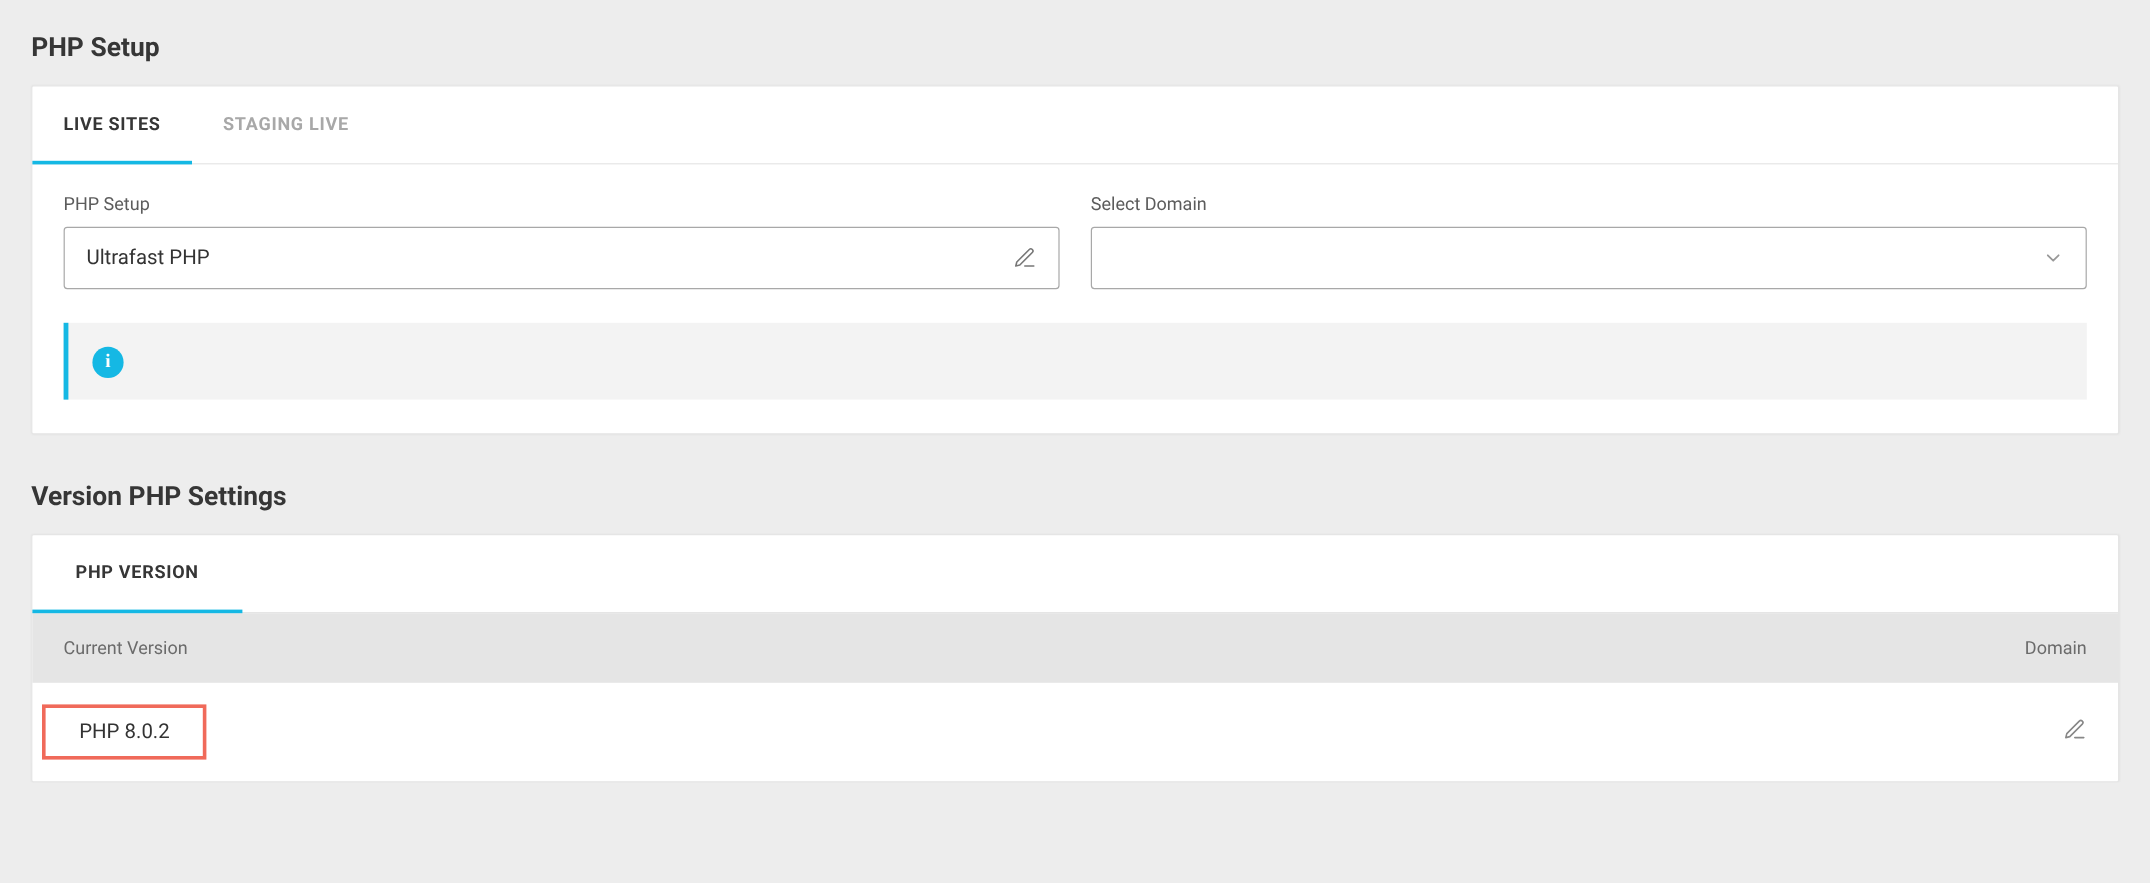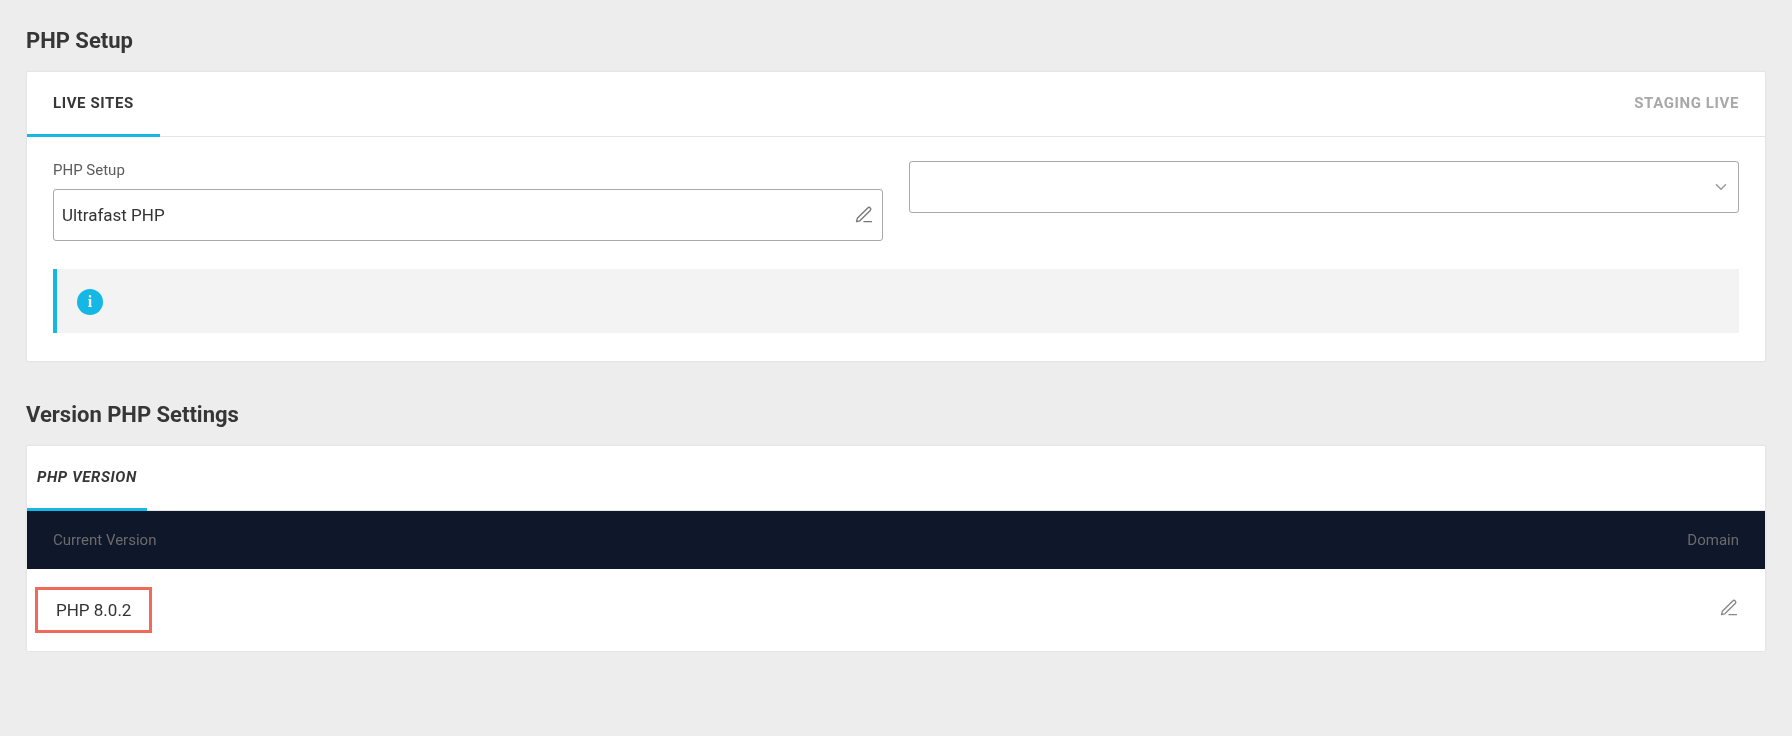--- a/index.html
+++ b/index.html
@@ -22,21 +22,20 @@
   .card {
     background: #fff;
     border: 1px solid #e5e5e5;
     border-radius: 2px;
     box-shadow: 0 0 2px rgba(0,0,0,0.04);
   }
   
   .tabs {
     display: flex;
     border-bottom: 1px solid #e5e5e5;
-    justify-content: space-between;
   }
   .tab {
     padding: 22px 26px;
     font-size: 15px;
     font-weight: 700;
     letter-spacing: 0.6px;
     color: #a8a8a8;
     cursor: pointer;
     border-bottom: 3px solid transparent;
     margin-bottom: -1px;
@@ -59,21 +58,21 @@
     color: #5c5c5c;
     margin-bottom: 10px;
   }
   .field {
     height: 52px;
     border: 1px solid #a8a8a8;
     border-radius: 3px;
     display: flex;
     align-items: center;
     justify-content: space-between;
-    padding: 0 8px;
+    padding: 0 18px;
     font-size: 17px;
     color: #333;
     background:#fff;
     cursor: pointer;
   }
   .field .value { flex:1; }
   .icon-pencil svg, .icon-chevron svg, .icon-info svg { display:block; }
   .icon-pencil { color:#777; }
   .icon-chevron { color:#999; }
   
@@ -89,41 +88,41 @@
     color: #444;
   }
   .info-icon-wrap {
     width: 26px; height:26px; border-radius:50%;
     background:#15b8e4; color:#fff;
     display:flex; align-items:center; justify-content:center;
     flex-shrink:0; margin-top:2px;
     font-family: Georgia, serif; font-weight:700; font-size:16px;
   }
   
-  .manage-card .tabs .tab { padding: 22px 10px; font-style: italic; }
+  .manage-card .tabs .tab { padding: 22px 36px; }
   .version-table-header {
     display:flex;
     justify-content: space-between;
     padding: 20px 26px;
     font-size: 15px;
     color: #6b6b6b;
-    background:#0f172a;
+    background:#e5e5e5;
     border-bottom: none;
   }
   .version-row {
     display:flex;
     justify-content: space-between;
     align-items:center;
     padding: 18px 26px 18px 26px;
     font-size: 17px;
     color:#333;
   }
   .highlight-box {
     border: 3px solid #f06a5a;
-    padding: 10px 18px;
+    padding: 10px 28px;
     display:inline-block;
     margin-left:-18px;
   }
   .action-btn {
     color:#888;
     cursor:pointer;
   }
   .spacer { height: 32px; }
 </style>
 </head>
@@ -147,20 +146,21 @@
             <span class="value">Ultrafast PHP</span>
             <span class="icon-pencil">
               <svg width="20" height="20" viewBox="0 0 24 24" fill="none" stroke="currentColor" stroke-width="1.6" stroke-linecap="round" stroke-linejoin="round">
                   <path d="M12 20h9"></path>
                   <path d="M16.5 3.5a2.12 2.12 0 0 1 3 3L7 19l-4 1 1-4Z"></path>
                 </svg>
             </span>
           </div>
         </div>
         <div class="form-col">
+          <div class="form-label">Select Domain</div>
           <div class="field">
             <span class="value"></span>
             <span class="icon-chevron">
               <svg width="18" height="18" viewBox="0 0 24 24" fill="none" stroke="currentColor" stroke-width="2" stroke-linecap="round" stroke-linejoin="round">
                   <polyline points="6 9 12 15 18 9"></polyline>
                 </svg>
             </span>
           </div>
         </div>
       </div>

